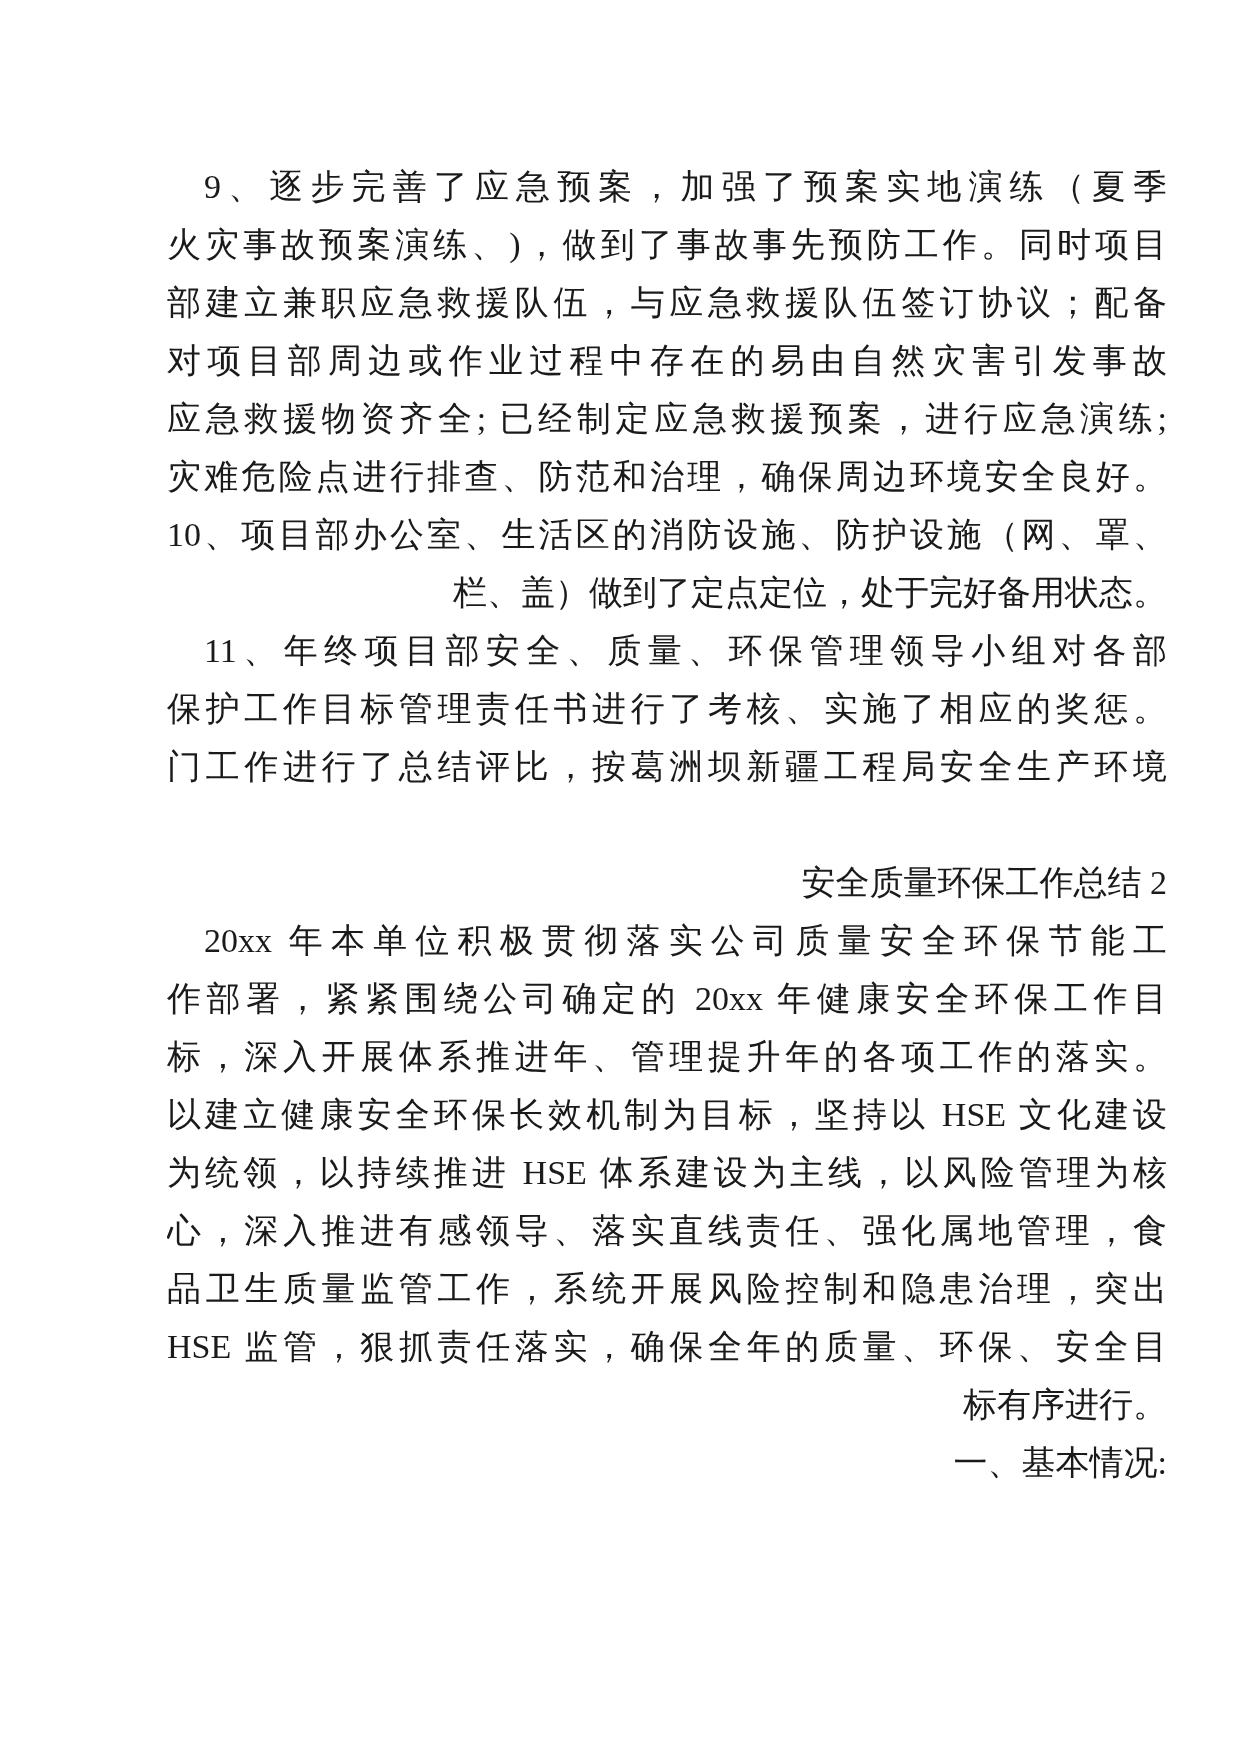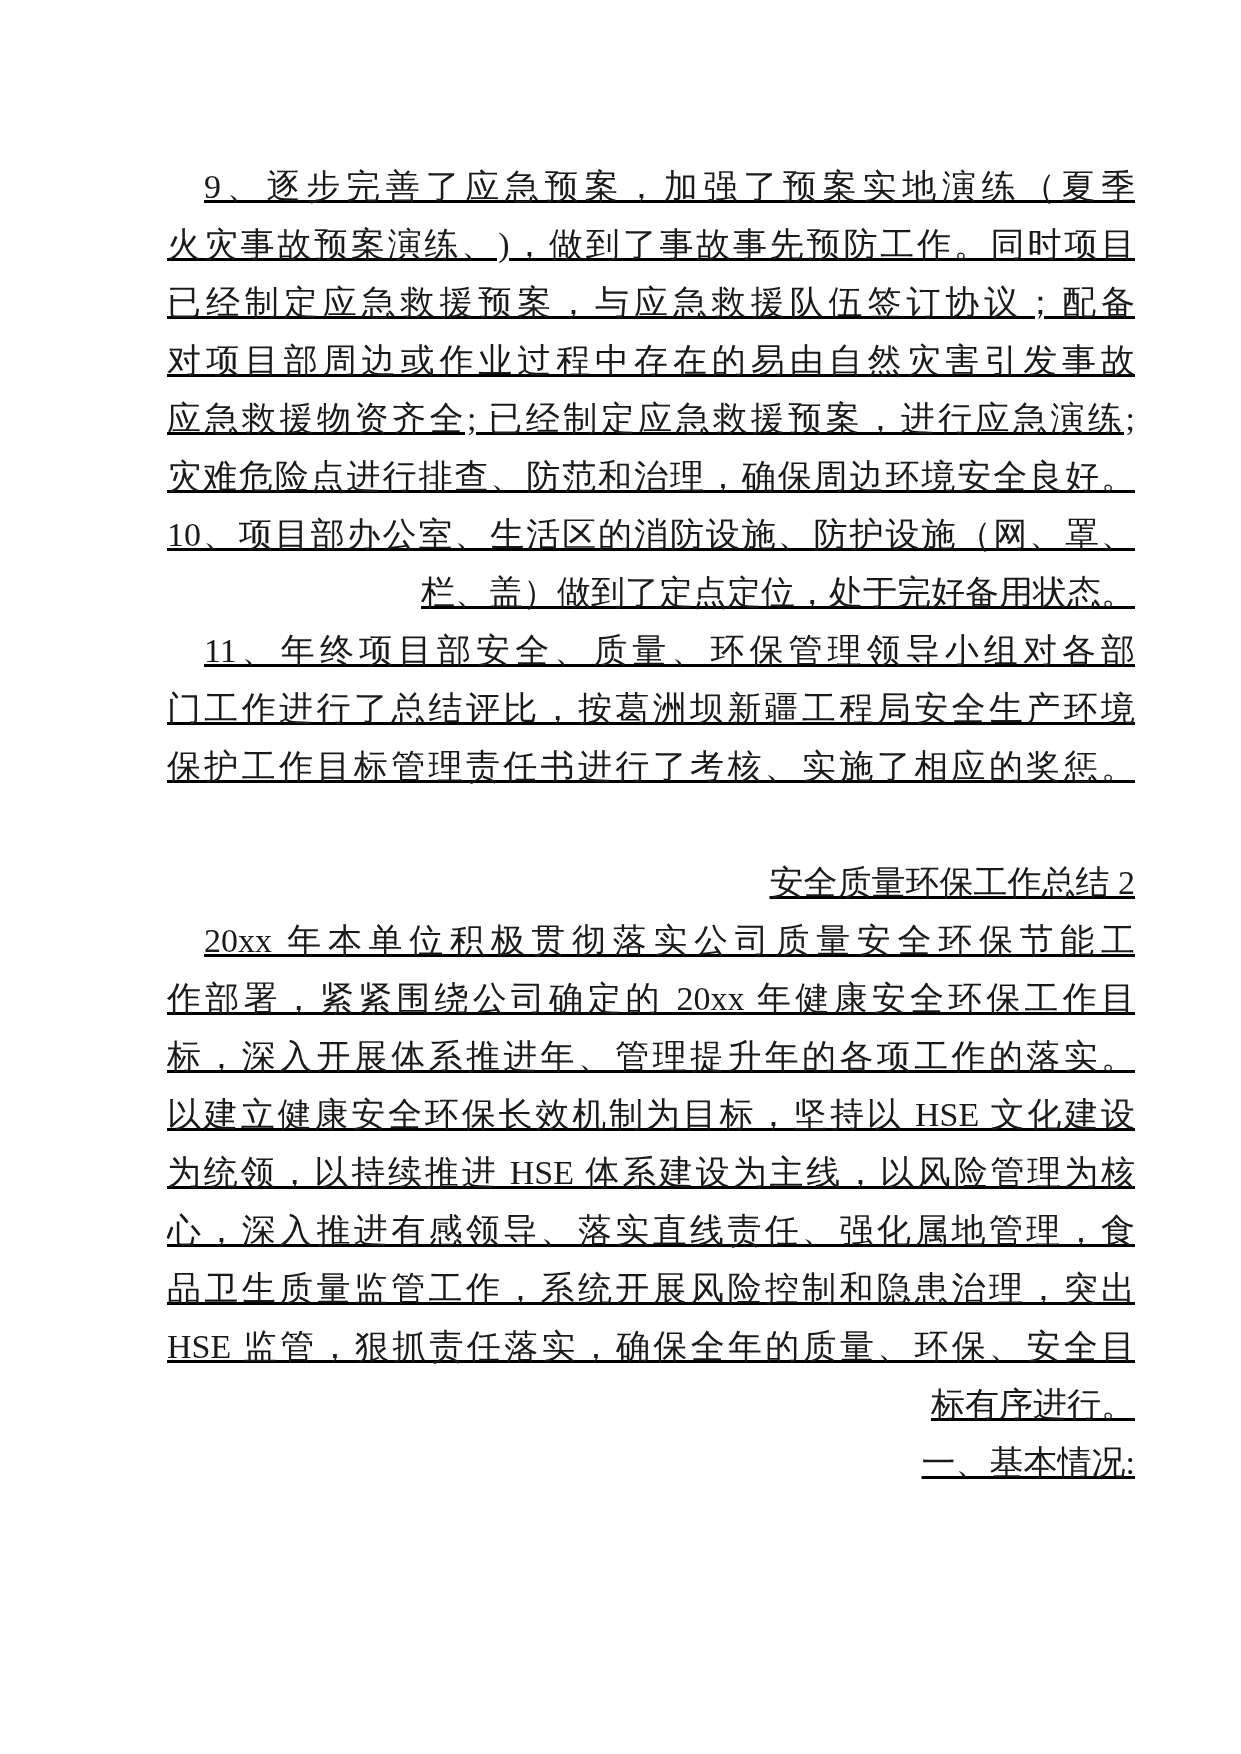--- a/index.html
+++ b/index.html
@@ -10,22 +10,21 @@
   .page {
     position: relative;
     box-sizing: border-box;
     width: 1241px;
     height: 1754px;
     background: #ffffff;
     overflow: hidden;
   }
   .text-body {
     box-sizing: border-box;
-    padding: 158px 106px 0 167px;
-    text-decoration: underline;
+    padding: 158px 74px 0 167px;
   }
   .line {
     font-family: "Liberation Serif", "DejaVu Serif", serif;
     font-size: 34px;
     font-weight: 400;
     color: #1a1a1a;
     height: 58px;
     line-height: 58px;
     white-space: normal;
     overflow: hidden;
@@ -43,29 +42,29 @@
     height: 58px;
   }
 </style>
 </head>
 <body>
 
 <div class="page">
   <div class="text-body">
       <div class="line indent fill">9、逐步完善了应急预案，加强了预案实地演练（夏季</div>
       <div class="line fill">火灾事故预案演练、)，做到了事故事先预防工作。同时项目</div>
-      <div class="line fill">已经制定应急救援预案，与应急救援队伍签订协议；配备</div>
+      <div class="line fill">部建立兼职应急救援队伍，与应急救援队伍签订协议；配备</div>
       <div class="line fill">对项目部周边或作业过程中存在的易由自然灾害引发事故</div>
       <div class="line fill">应急救援物资齐全; 已经制定应急救援预案，进行应急演练;</div>
       <div class="line fill">灾难危险点进行排查、防范和治理，确保周边环境安全良好。</div>
       <div class="line fill">10、项目部办公室、生活区的消防设施、防护设施（网、罩、</div>
       <div class="line">栏、盖）做到了定点定位，处于完好备用状态。</div>
       <div class="line indent fill">11、年终项目部安全、质量、环保管理领导小组对各部</div>
+      <div class="line fill">保护工作目标管理责任书进行了考核、实施了相应的奖惩。</div>
       <div class="line fill">门工作进行了总结评比，按葛洲坝新疆工程局安全生产环境</div>
-      <div class="line fill">保护工作目标管理责任书进行了考核、实施了相应的奖惩。</div>
       <div class="line blank"></div>
       <div class="line">安全质量环保工作总结 2</div>
       <div class="line indent fill">20xx 年本单位积极贯彻落实公司质量安全环保节能工</div>
       <div class="line fill">作部署，紧紧围绕公司确定的 20xx 年健康安全环保工作目</div>
       <div class="line fill">标，深入开展体系推进年、管理提升年的各项工作的落实。</div>
       <div class="line fill">以建立健康安全环保长效机制为目标，坚持以 HSE 文化建设</div>
       <div class="line fill">为统领，以持续推进 HSE 体系建设为主线，以风险管理为核</div>
       <div class="line fill">心，深入推进有感领导、落实直线责任、强化属地管理，食</div>
       <div class="line fill">品卫生质量监管工作，系统开展风险控制和隐患治理，突出</div>
       <div class="line fill">HSE 监管，狠抓责任落实，确保全年的质量、环保、安全目</div>

